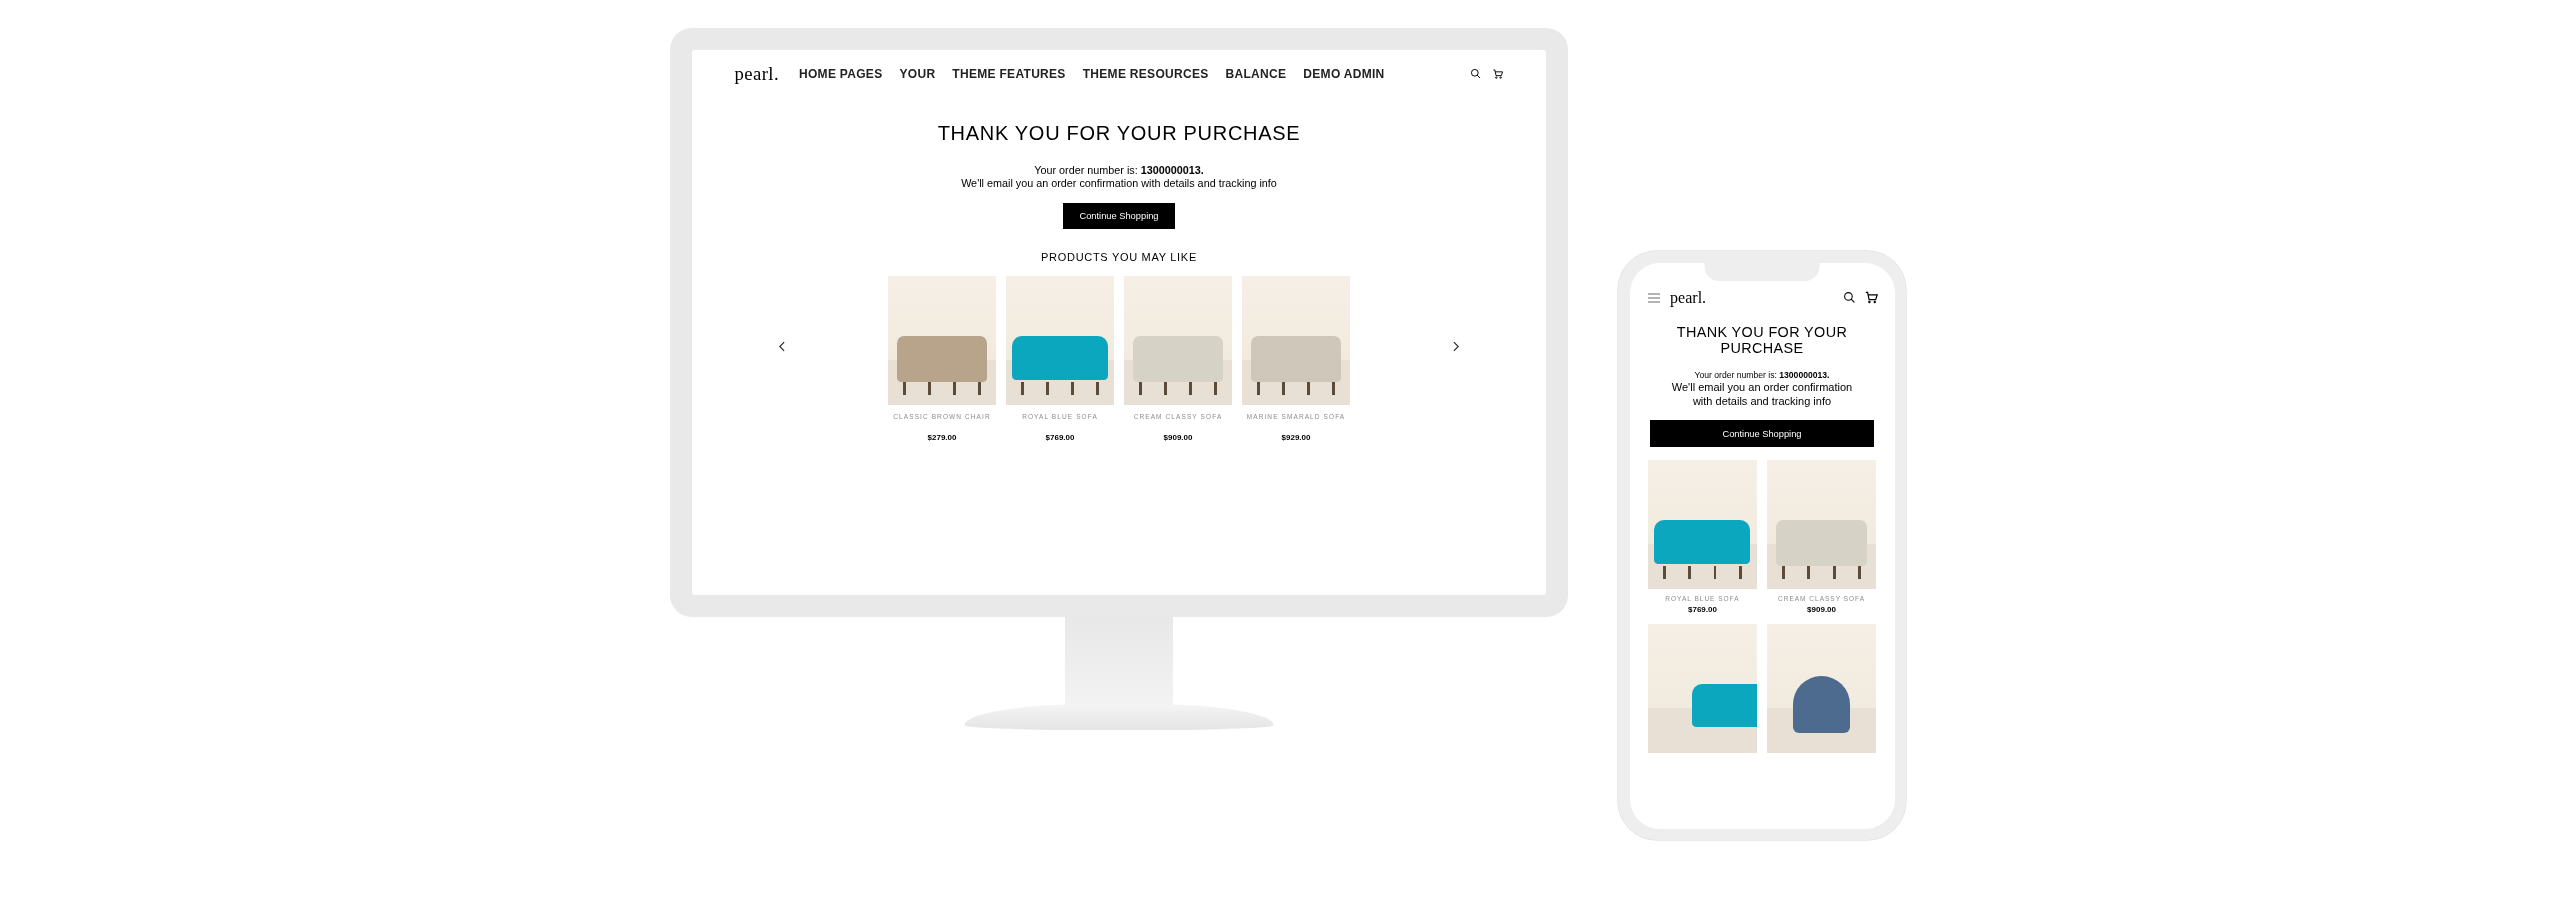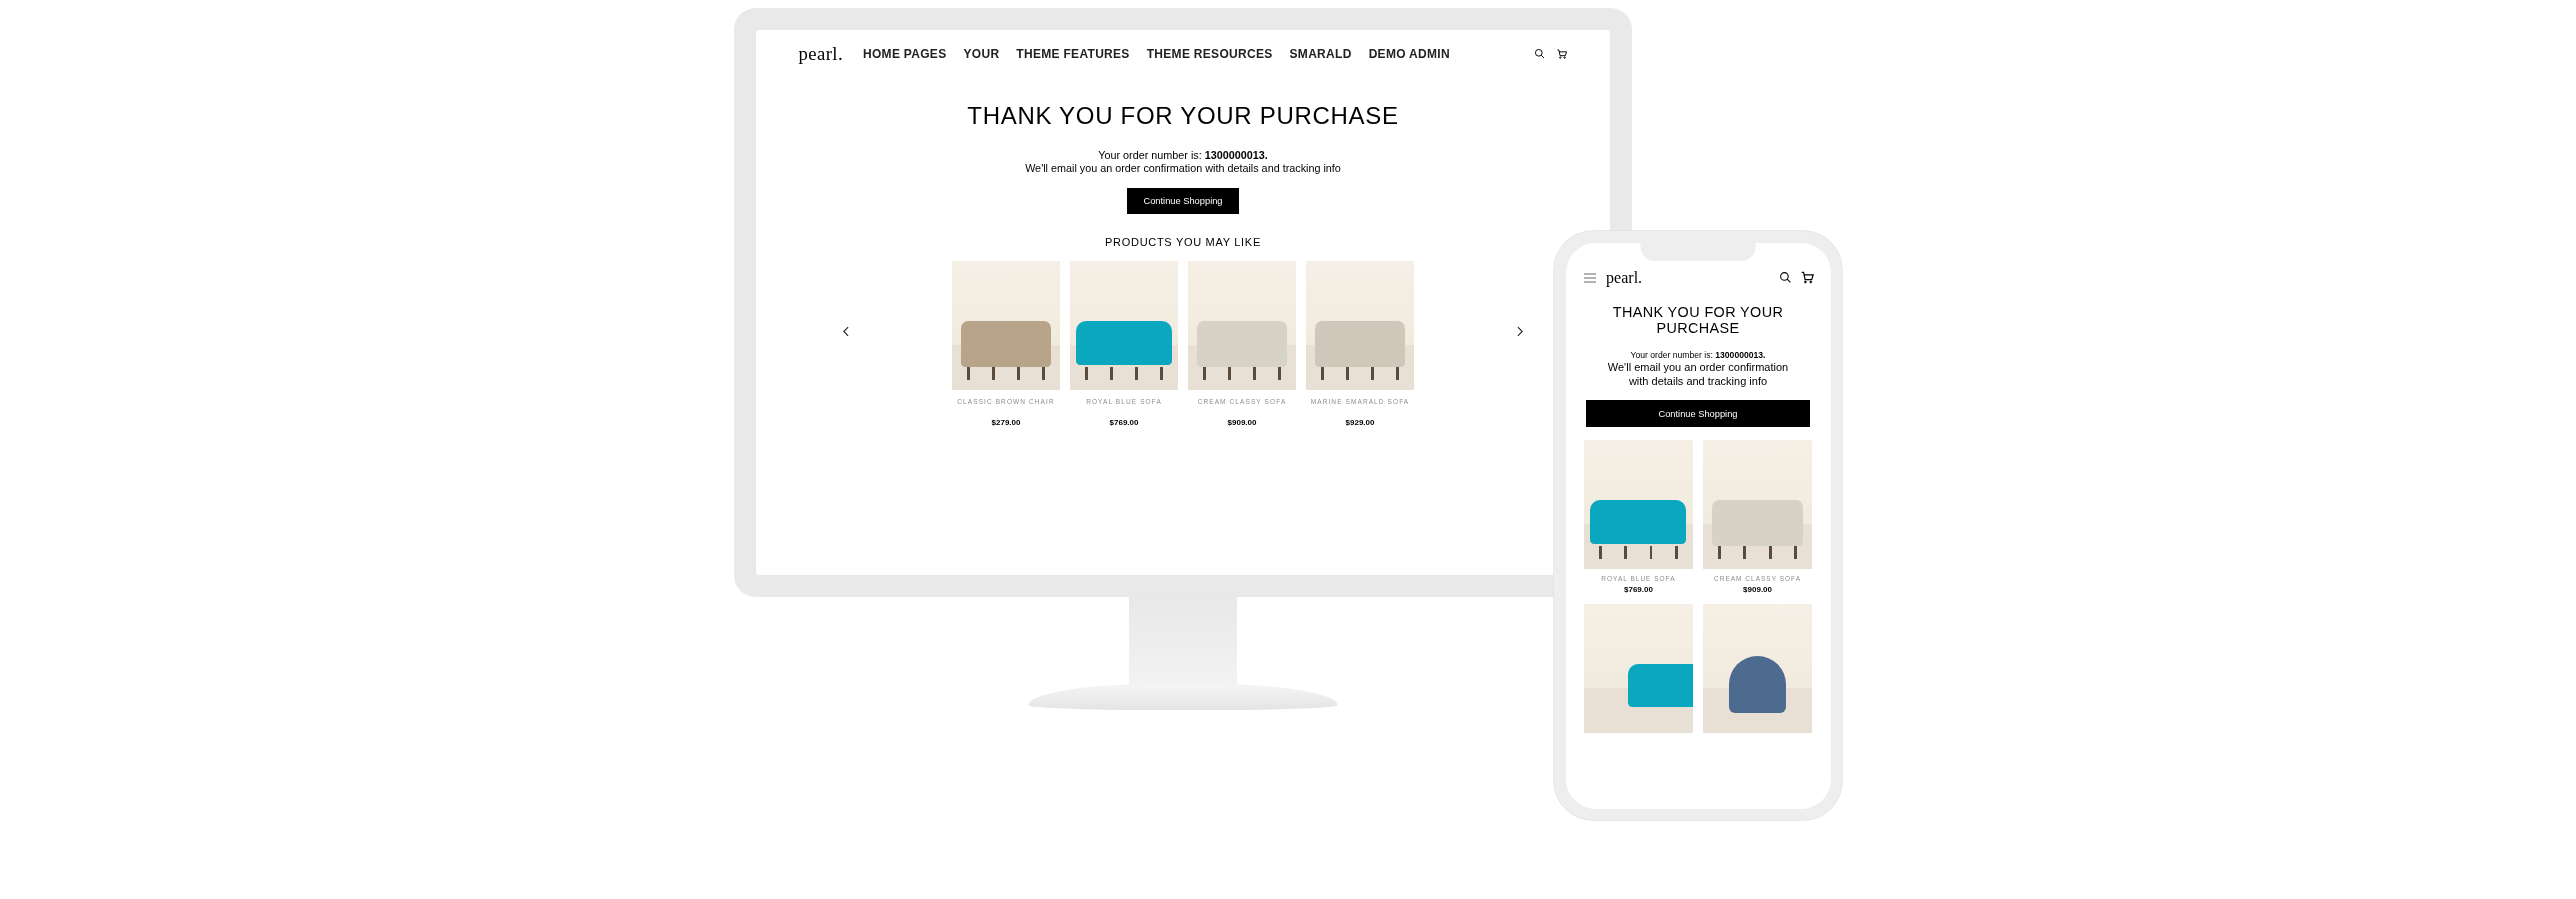--- a/index.html
+++ b/index.html
@@ -9,23 +9,23 @@
     width: 2576px;
     height: 899px;
     position: relative;
     overflow: hidden;
   }
 
   
   .stage {
     position: absolute;
     left: 50%;
-    top: 8px;
+    top: 28px;
     transform: translateX(-50%);
-    width: 1108px;
+    width: 1236px;
     height: 863px;
   }
 
   
   .monitor {
     position: absolute;
     left: 0;
     top: 0;
     width: 898px;
     height: 748px;
@@ -87,21 +87,21 @@
     letter-spacing: 0.3px;
     color: #222;
   }
   .d-nav span { cursor: pointer; }
   .d-header-spacer { flex: 1; }
   .d-header-icons { display: flex; gap: 10px; align-items: center; }
   .icon { display:inline-flex; }
 
   .d-main { text-align: center; padding: 18.7px 29px 0 29px; }
   .d-title {
-    font-size: 24px;
+    font-size: 20px;
     font-weight: 400;
     letter-spacing: 0.7px;
     margin-top: 18.7px;
   }
   .d-order-line { font-size: 10.8px; margin-top: 18.7px; }
   .d-order-line b { font-weight: 700; }
   .d-sub { font-size: 10.8px; margin-top: 1.4px; }
   .d-btn {
     display: inline-block;
     margin-top: 14.4px;
@@ -235,21 +235,21 @@
     <div class="monitor-frame">
       <div class="monitor-screen">
 
         <div class="d-header">
           <div class="d-logo">pearl.</div>
           <div class="d-nav">
             <span>HOME PAGES</span>
             <span>YOUR</span>
             <span>THEME FEATURES</span>
             <span>THEME RESOURCES</span>
-            <span>SMARALD</span>
+            <span>BALANCE</span>
             <span>DEMO ADMIN</span>
           </div>
           <div class="d-header-spacer"></div>
           <div class="d-header-icons">
             <span class="icon">
               <svg width="11.5" height="11.5" viewBox="0 0 24 24" fill="none" stroke="#000" stroke-width="2">
                   <circle cx="10" cy="10" r="7"></circle>
                   <line x1="21" y1="21" x2="15" y2="15"></line>
                 </svg>
             </span>

